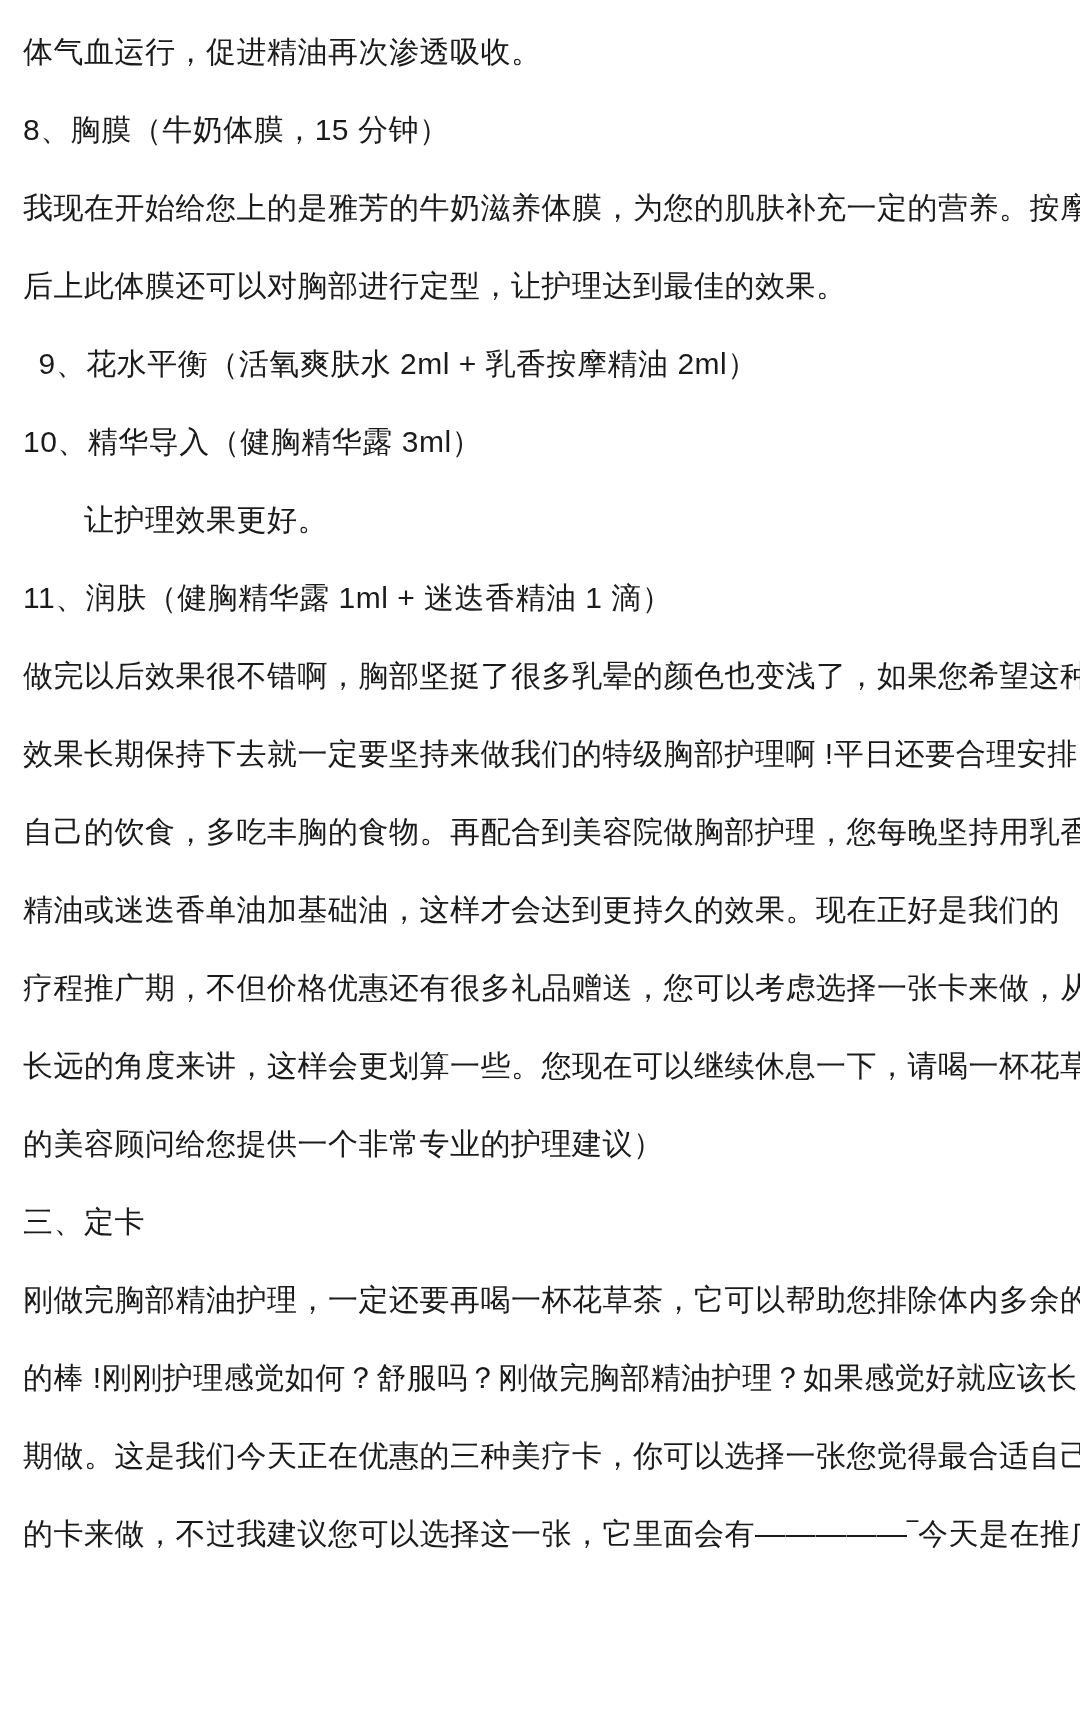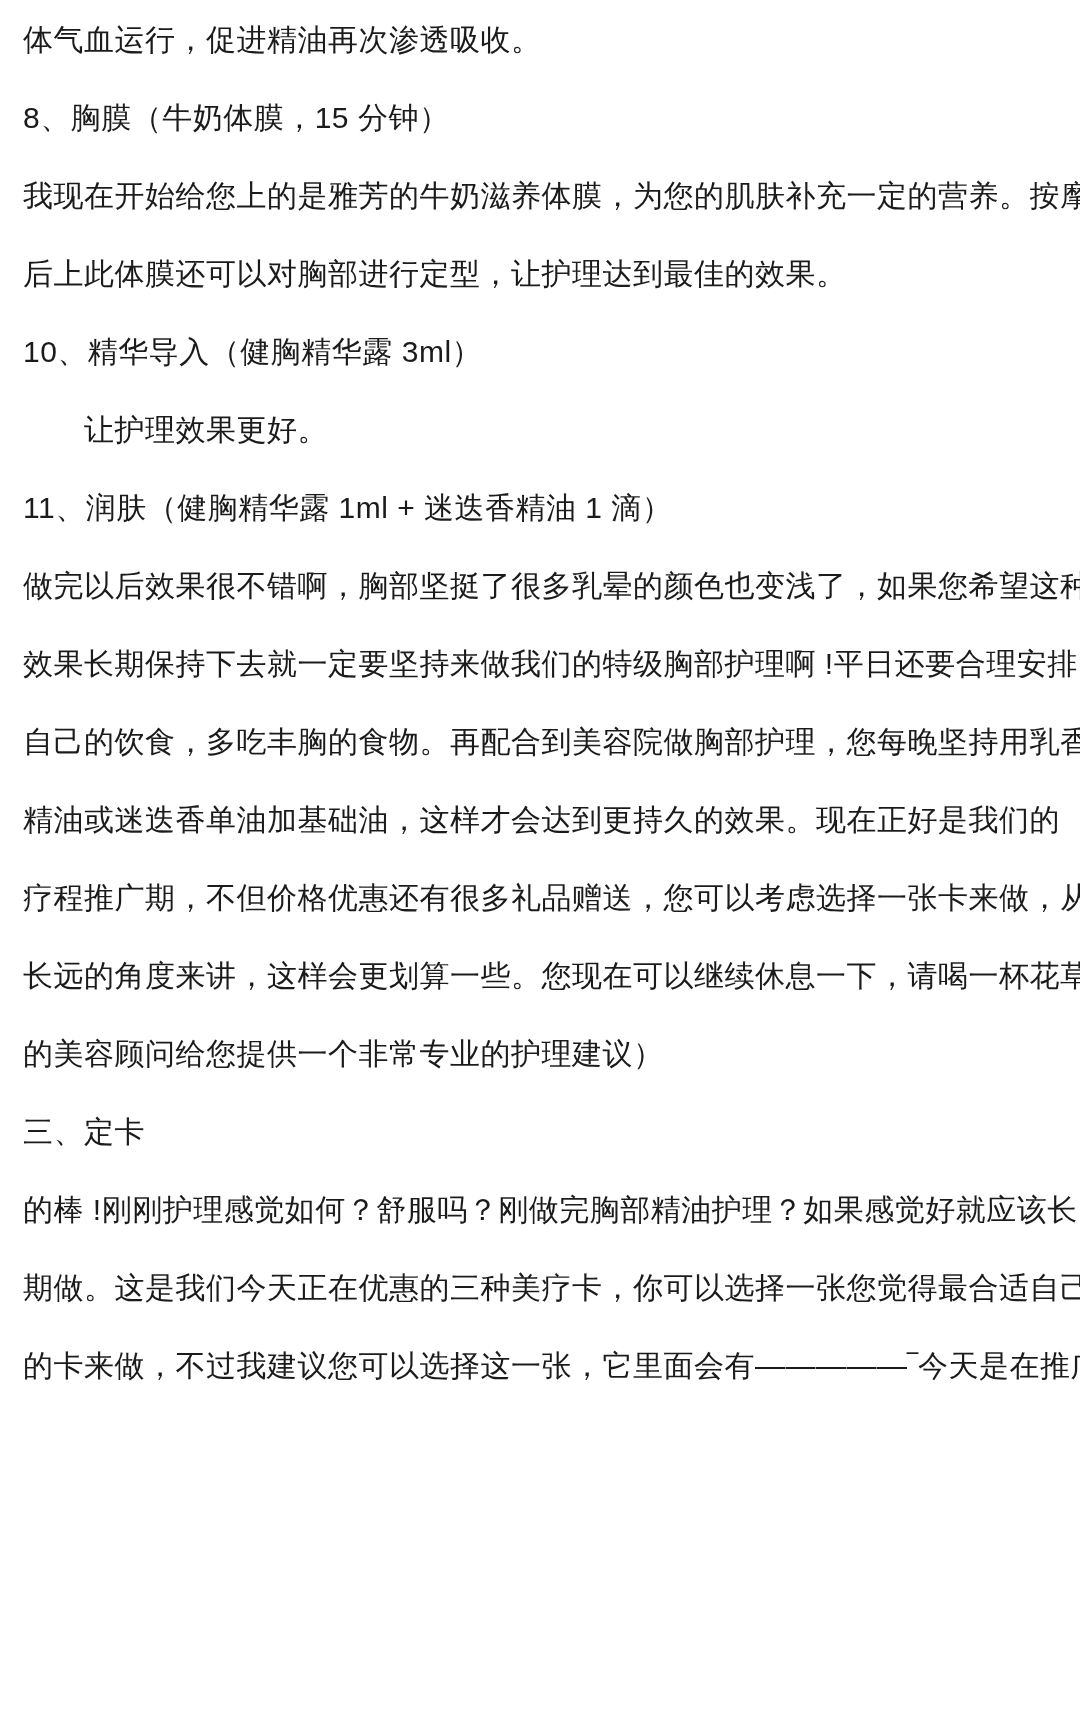--- a/index.html
+++ b/index.html
@@ -6,21 +6,21 @@
   body {
     width: 1080px;
     height: 1730px;
     background: #ffffff;
     overflow: hidden;
   }
   .doc {
     box-sizing: border-box;
     width: 100%;
     height: 100%;
-    padding: 1px 20px 0 23px;
+    padding: 13px 20px 0 23px;
     font-family: "Liberation Sans", "DejaVu Sans", sans-serif;
     font-size: 30px;
     color: #1b1b1b;
   }
   .line {
     height: 78px;
     line-height: 78px;
     margin: 0;
     white-space: pre;      
     letter-spacing: 0.5px;
@@ -29,28 +29,30 @@
 </style>
 </head>
 <body style="background: rgb(255, 255, 255);">
 
 <main class="doc" style="color: rgb(27, 27, 27);">
   <div id="doc-lines">
       <p class="line">体气血运行，促进精油再次渗透吸收。</p>
       <p class="line bold">8、胸膜（牛奶体膜，15 分钟）</p>
       <p class="line">我现在开始给您上的是雅芳的牛奶滋养体膜，为您的肌肤补充一定的营养。按摩</p>
       <p class="line">后上此体膜还可以对胸部进行定型，让护理达到最佳的效果。</p>
+      <p class="line bold"> 9、花水平衡（活氧爽肤水 2ml + 乳香按摩精油 2ml）</p>
       <p class="line bold">10、精华导入（健胸精华露 3ml）</p>
       <p class="line bold">　　让护理效果更好。</p>
       <p class="line bold">11、润肤（健胸精华露 1ml + 迷迭香精油 1 滴）</p>
       <p class="line">做完以后效果很不错啊，胸部坚挺了很多乳晕的颜色也变浅了，如果您希望这种</p>
       <p class="line">效果长期保持下去就一定要坚持来做我们的特级胸部护理啊 !平日还要合理安排</p>
       <p class="line">自己的饮食，多吃丰胸的食物。再配合到美容院做胸部护理，您每晚坚持用乳香</p>
       <p class="line">精油或迷迭香单油加基础油，这样才会达到更持久的效果。现在正好是我们的</p>
       <p class="line">疗程推广期，不但价格优惠还有很多礼品赠送，您可以考虑选择一张卡来做，从</p>
       <p class="line">长远的角度来讲，这样会更划算一些。您现在可以继续休息一下，请喝一杯花草</p>
       <p class="line">的美容顾问给您提供一个非常专业的护理建议）</p>
       <p class="line bold">三、定卡</p>
+      <p class="line">刚做完胸部精油护理，一定还要再喝一杯花草茶，它可以帮助您排除体内多余的</p>
       <p class="line">的棒 !刚刚护理感觉如何？舒服吗？刚做完胸部精油护理？如果感觉好就应该长</p>
       <p class="line">期做。这是我们今天正在优惠的三种美疗卡，你可以选择一张您觉得最合适自己</p>
       <p class="line">的卡来做，不过我建议您可以选择这一张，它里面会有—————‾今天是在推广，</p>
     </div>
 </main>
 
 </body></html>

